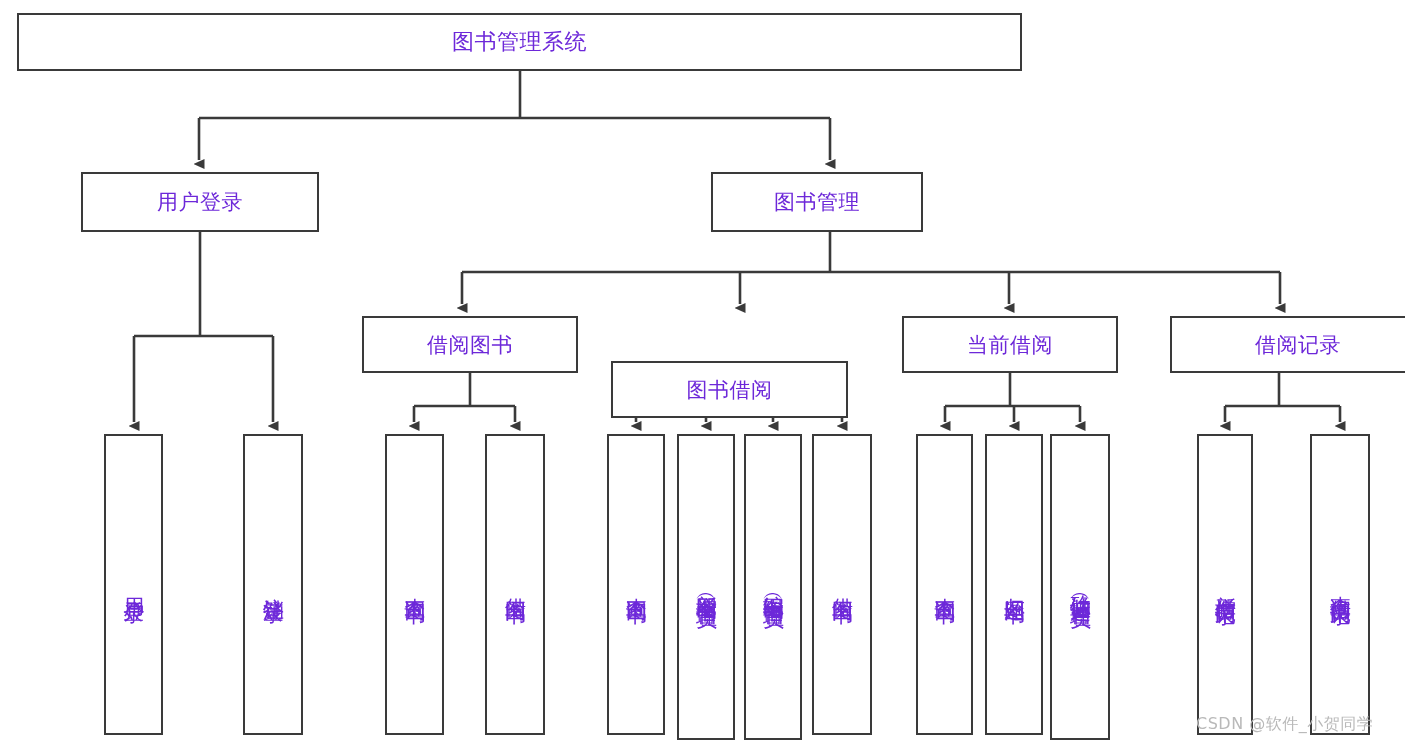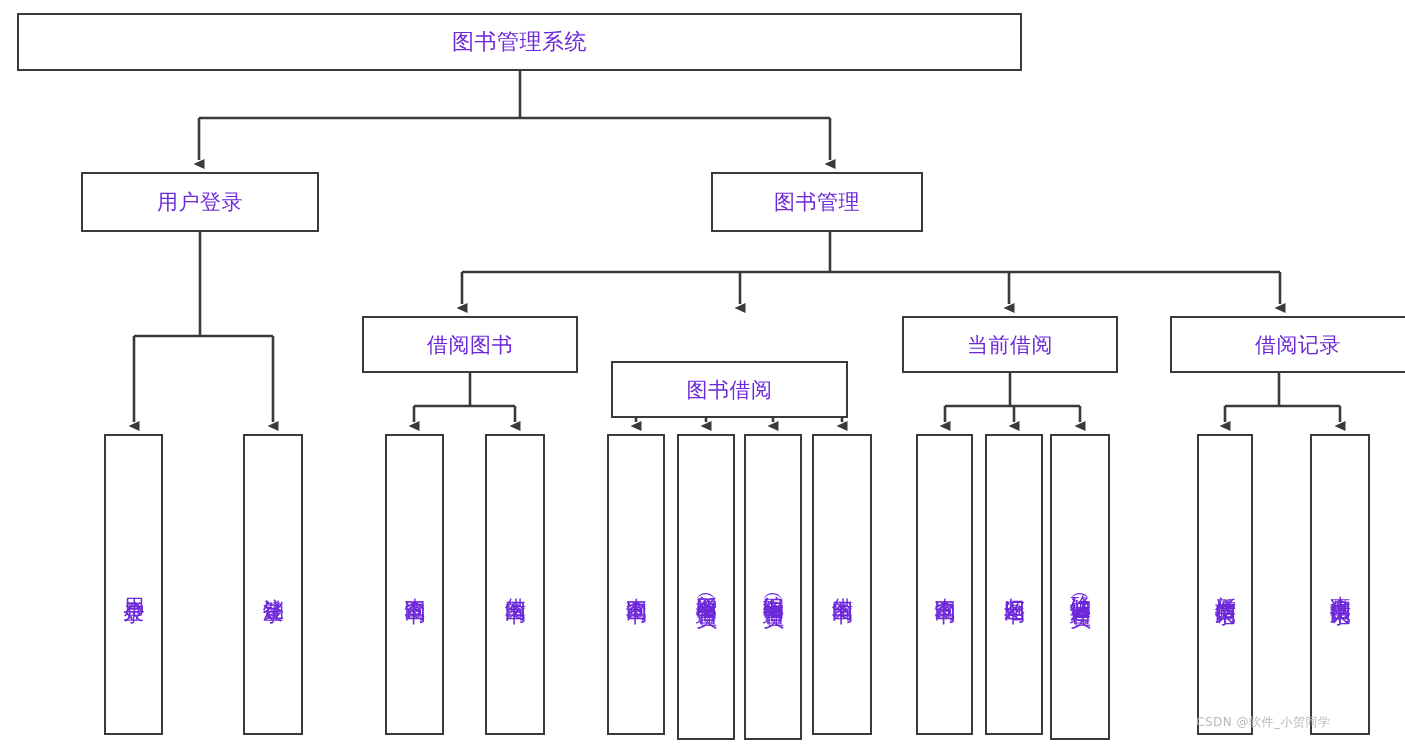--- a/index.html
+++ b/index.html
@@ -46,21 +46,21 @@
     line-height: 1.18;
     letter-spacing: 2px;
     padding: 6px 0;
   }
   .node.root {
     font-size: 22px;
   }
   .watermark {
     position: absolute;
     color: #b9b9b9;
-    font-size: 12px;
+    font-size: 16px;
     white-space: nowrap;
     letter-spacing: 0.5px;
   }
 </style>
 </head>
 <body>
 
 <div id="canvas">
 
   <svg class="wires" viewBox="0 0 1405 747" xmlns="http://www.w3.org/2000/svg">

